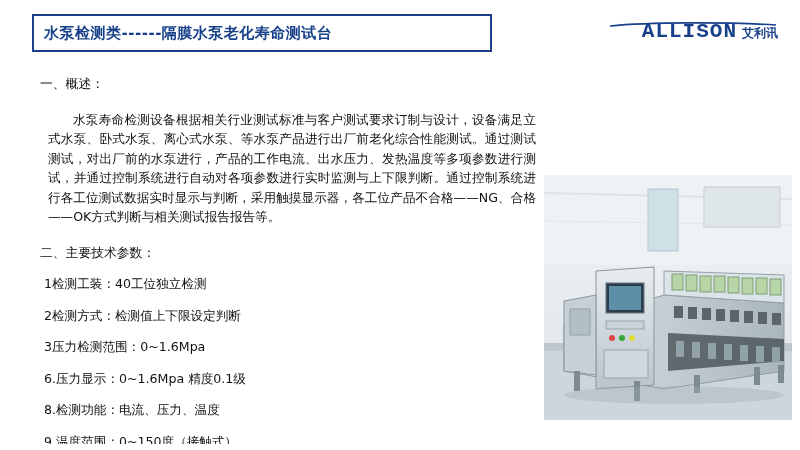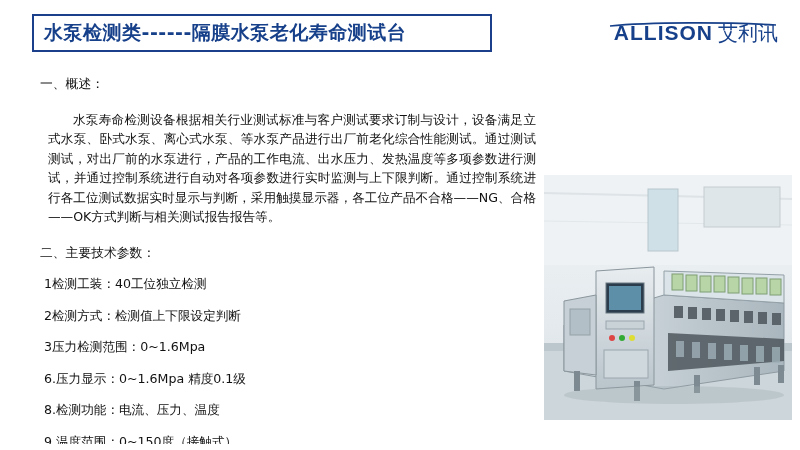--- a/index.html
+++ b/index.html
@@ -35,44 +35,44 @@
     width: 460px;
     height: 38px;
     border: 2px solid #1b3f8b;
     box-sizing: border-box;
     display: flex;
     align-items: center;
     padding-left: 10px;
   }
   .title-text {
     font-family: "DejaVu Sans", "Liberation Sans", sans-serif;
-    font-size: 19px;
+    font-size: 15px;
     font-weight: bold;
     color: #17408a;
     letter-spacing: 0.5px;
     white-space: nowrap;
   }
   .logo {
     position: absolute;
     right: 22px;
     top: 20px;
     display: flex;
     align-items: baseline;
   }
   .logo-en {
-    font-family: Liberation Sans, sans-serif;
+    font-family: Liberation Mono, monospace;
     font-size: 21px;
     font-weight: bold;
     color: #17408a;
     letter-spacing: 1px;
   }
   .logo-cn {
     font-family: "DejaVu Sans", "Liberation Sans", sans-serif;
-    font-size: 20px;
-    font-weight: normal;
+    font-size: 12px;
+    font-weight: bold;
     color: #17408a;
     margin-left: 5px;
   }
   .logo-mark {
     position: absolute;
     right: 22px;
     top: 14px;
     width: 170px;
     height: 6px;
   }

